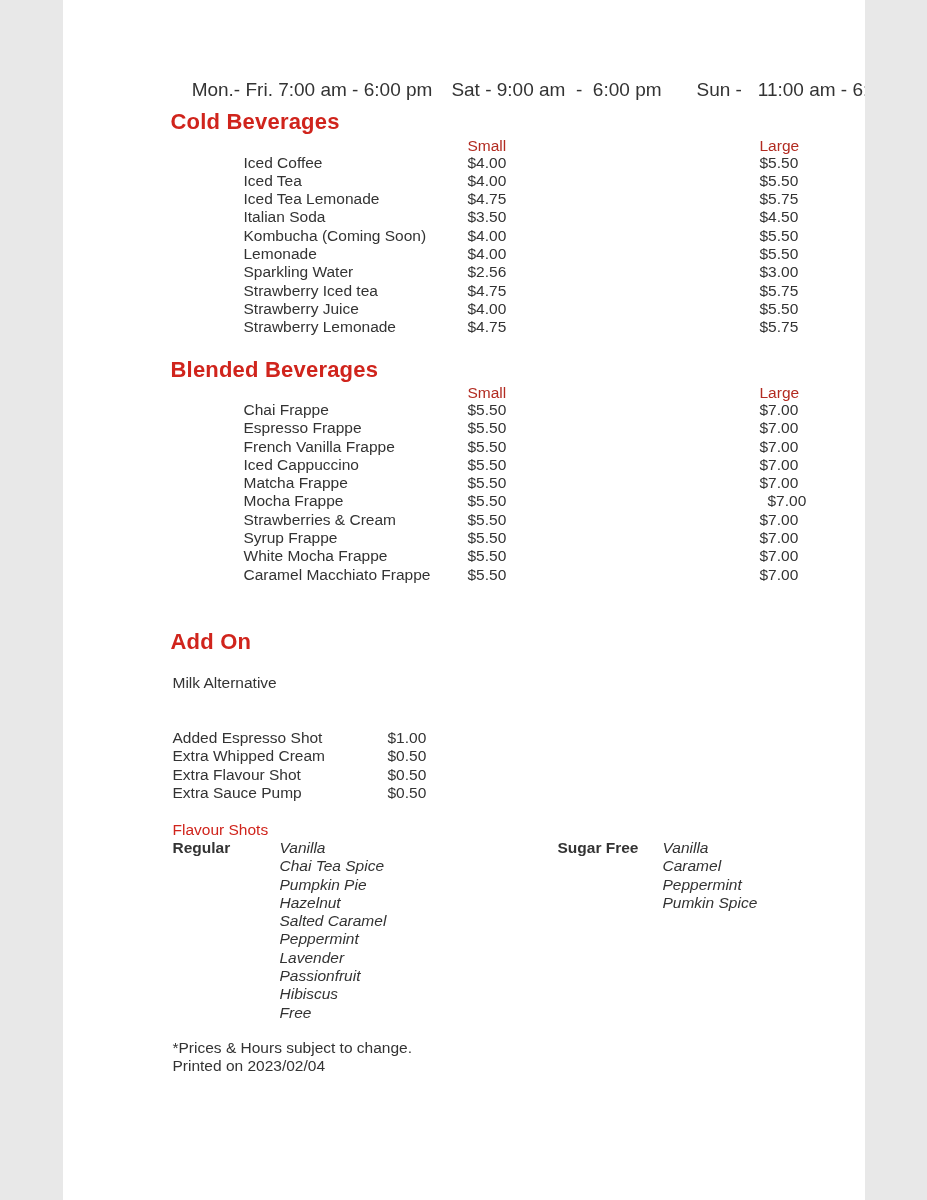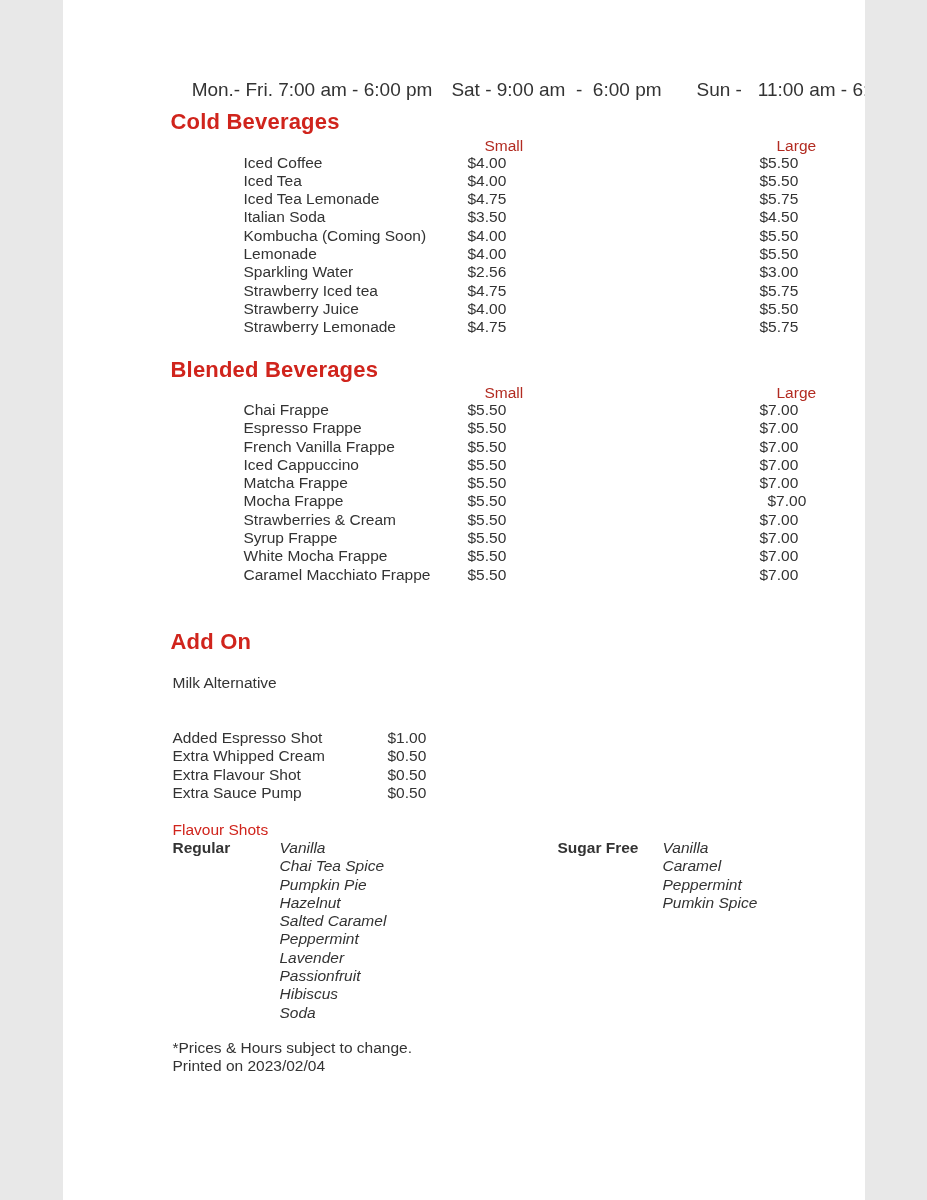--- a/index.html
+++ b/index.html
@@ -23,21 +23,21 @@
     position:absolute;left:108px;top:54px;
     font-size:19px;line-height:24px;white-space:pre;color:var(--text);
   }
   .hours .seg2{margin-left:19px;}
   .hours .seg3{margin-left:35px;}
   .sec-title{
     position:absolute;left:108px;margin:0;
     font-size:22px;line-height:26px;font-weight:bold;
     color:var(--heading-red);letter-spacing:0.2px;
   }
-  .col-headers{position:absolute;left:17px;width:100%;height:18px;}
+  .col-headers{position:absolute;left:0;width:100%;height:18px;}
   .menu-rows{position:absolute;left:0;width:100%;}
   .row{position:relative;height:18.3px;font-size:15.5px;line-height:18.3px;}
   .c-name{position:absolute;left:165px;white-space:pre;margin-left:16px;}
   .c-small{position:absolute;left:405px;white-space:pre;}
   .c-large{position:absolute;left:697px;white-space:pre;}
   .col-headers .c-small,.col-headers .c-large{
     color:var(--column-red);font-size:15.5px;line-height:18px;
   }
   .nudge{margin-left:8px;}
   .addon-text{
@@ -206,21 +206,21 @@
   <div class="flavour-list" style="left:217px;top:839px">
     <div>Vanilla</div>
     <div>Chai Tea Spice</div>
     <div>Pumpkin Pie</div>
     <div>Hazelnut</div>
     <div>Salted Caramel</div>
     <div>Peppermint</div>
     <div>Lavender</div>
     <div>Passionfruit</div>
     <div>Hibiscus</div>
-    <div>Soda</div>
+    <div>Free</div>
   </div>
   <div class="flavour-label" style="left:495px;top:839px">Sugar Free</div>
   <div class="flavour-list" style="left:600px;top:839px">
     <div>Vanilla</div>
     <div>Caramel</div>
     <div>Peppermint</div>
     <div>Pumkin Spice</div>
   </div>
 
   <div class="footer-line" style="top:1039px">*Prices &amp; Hours subject to change.</div>

